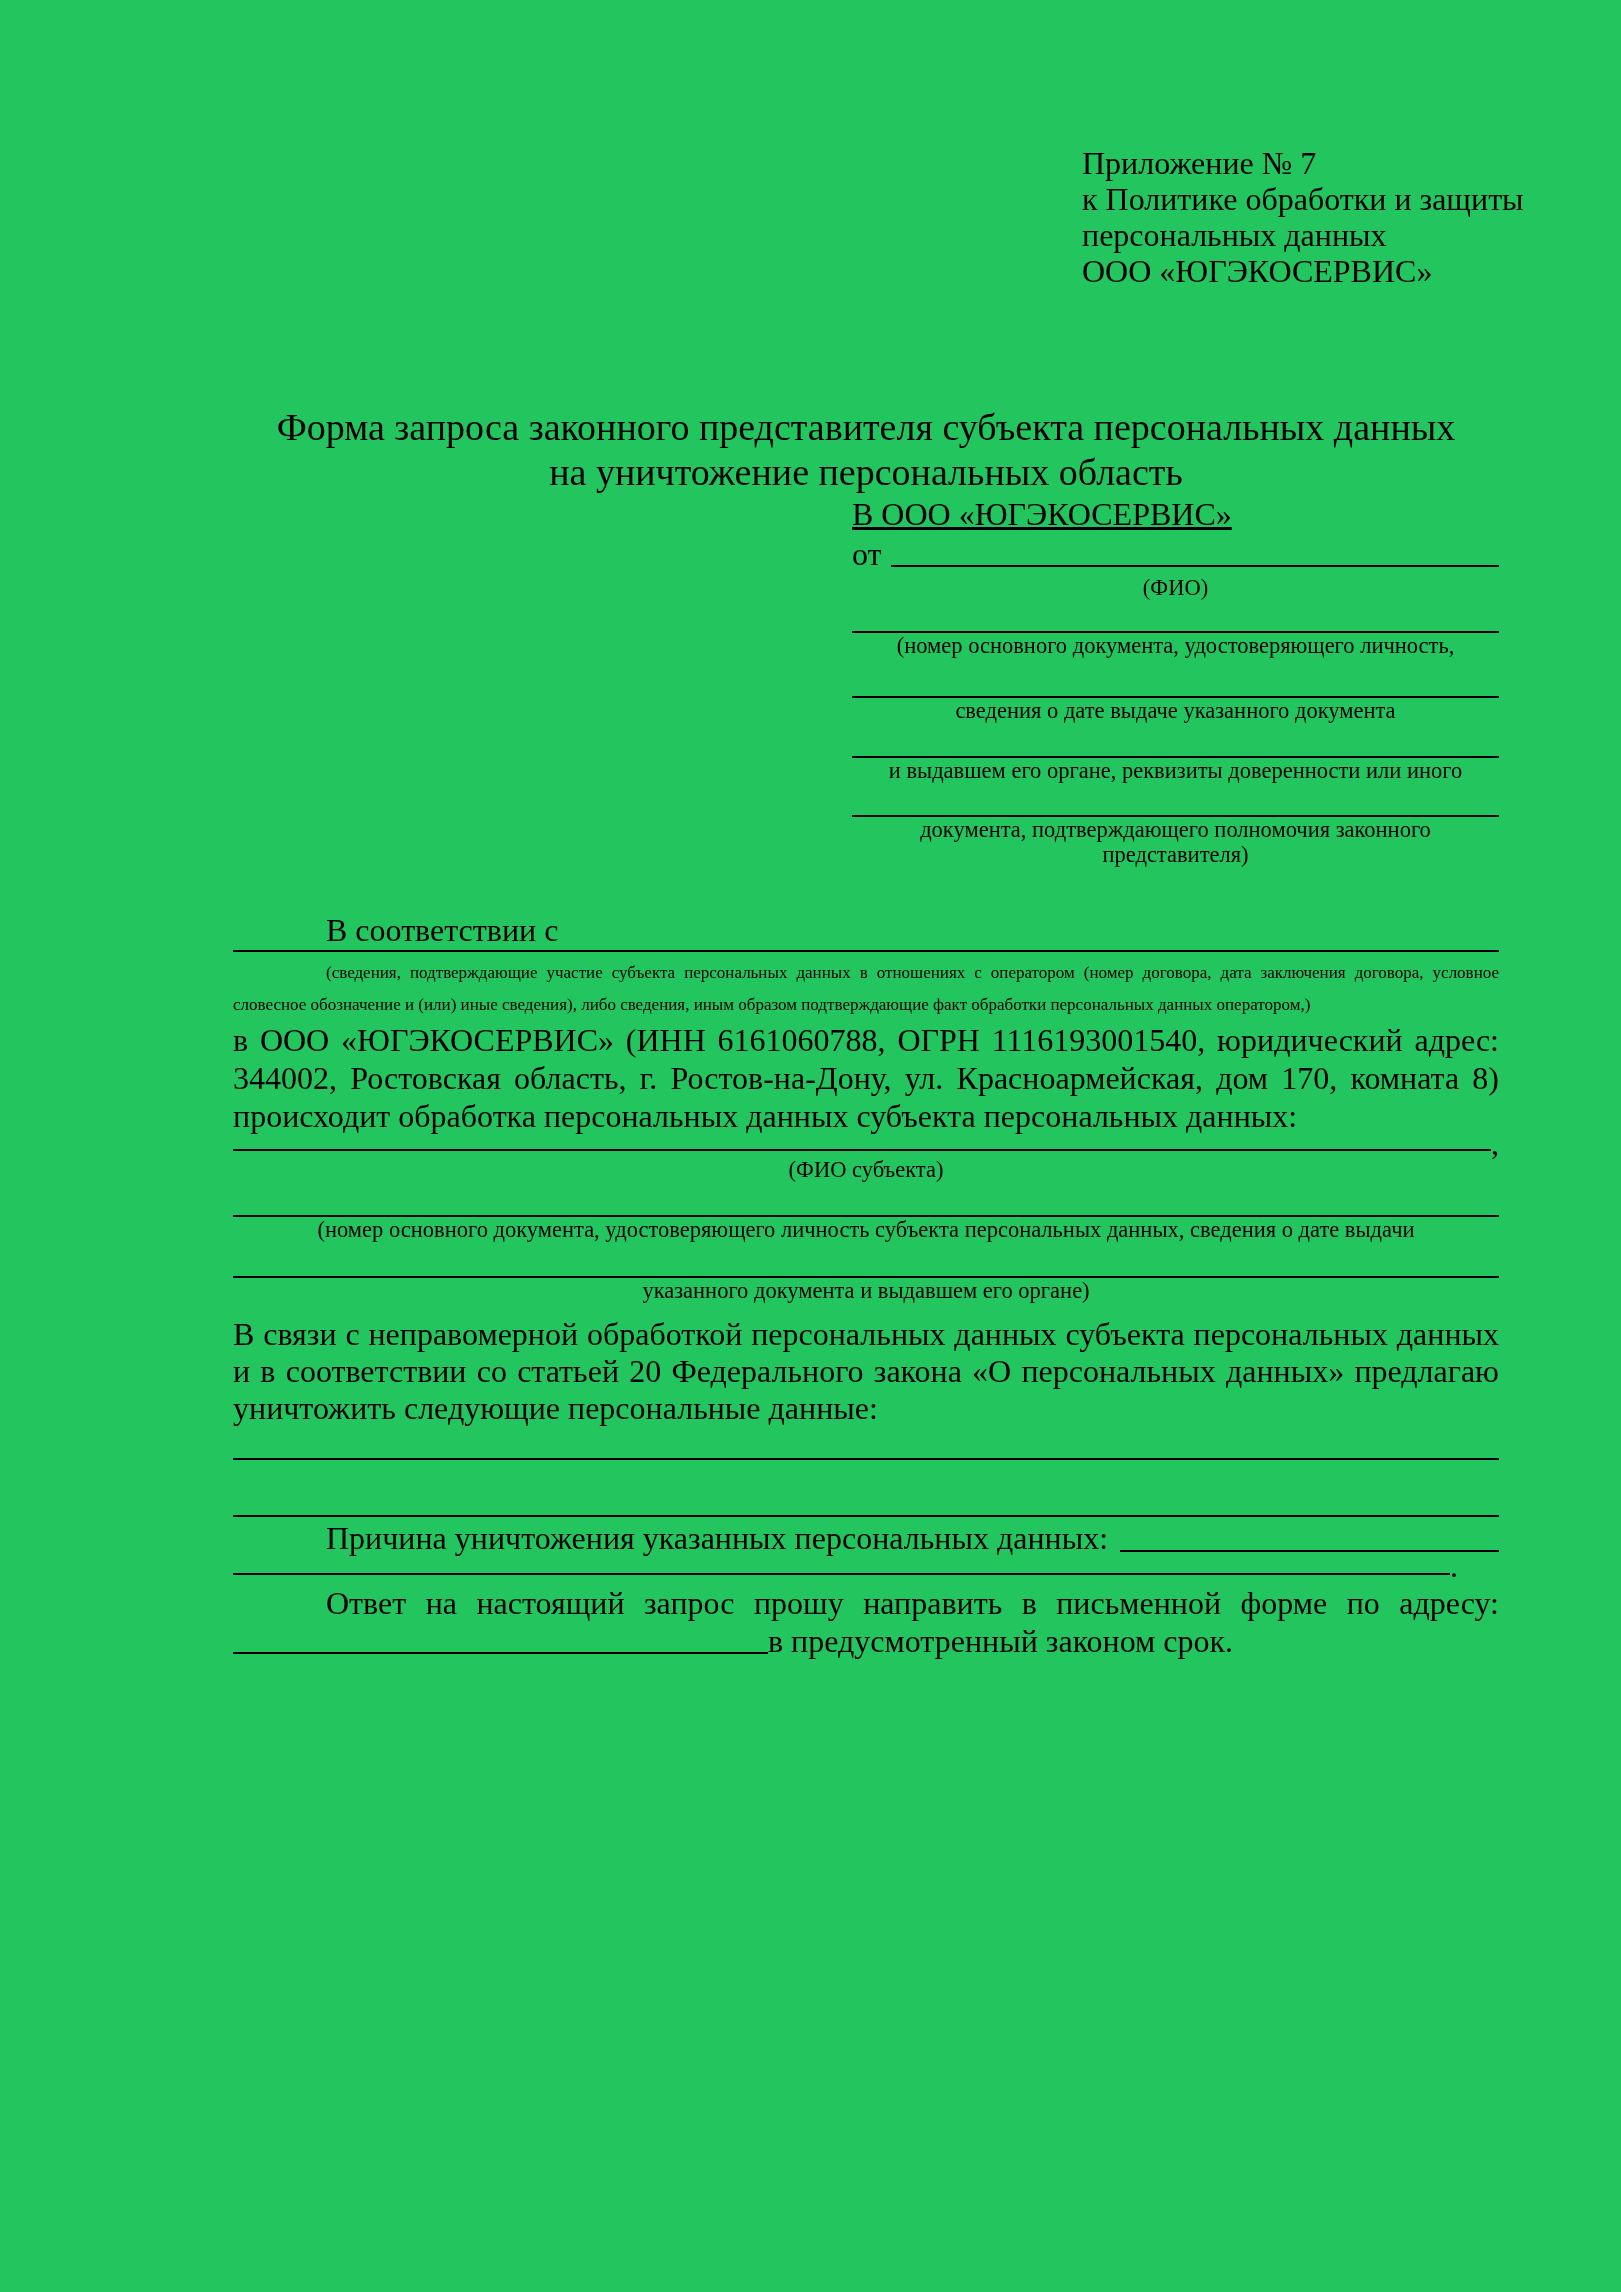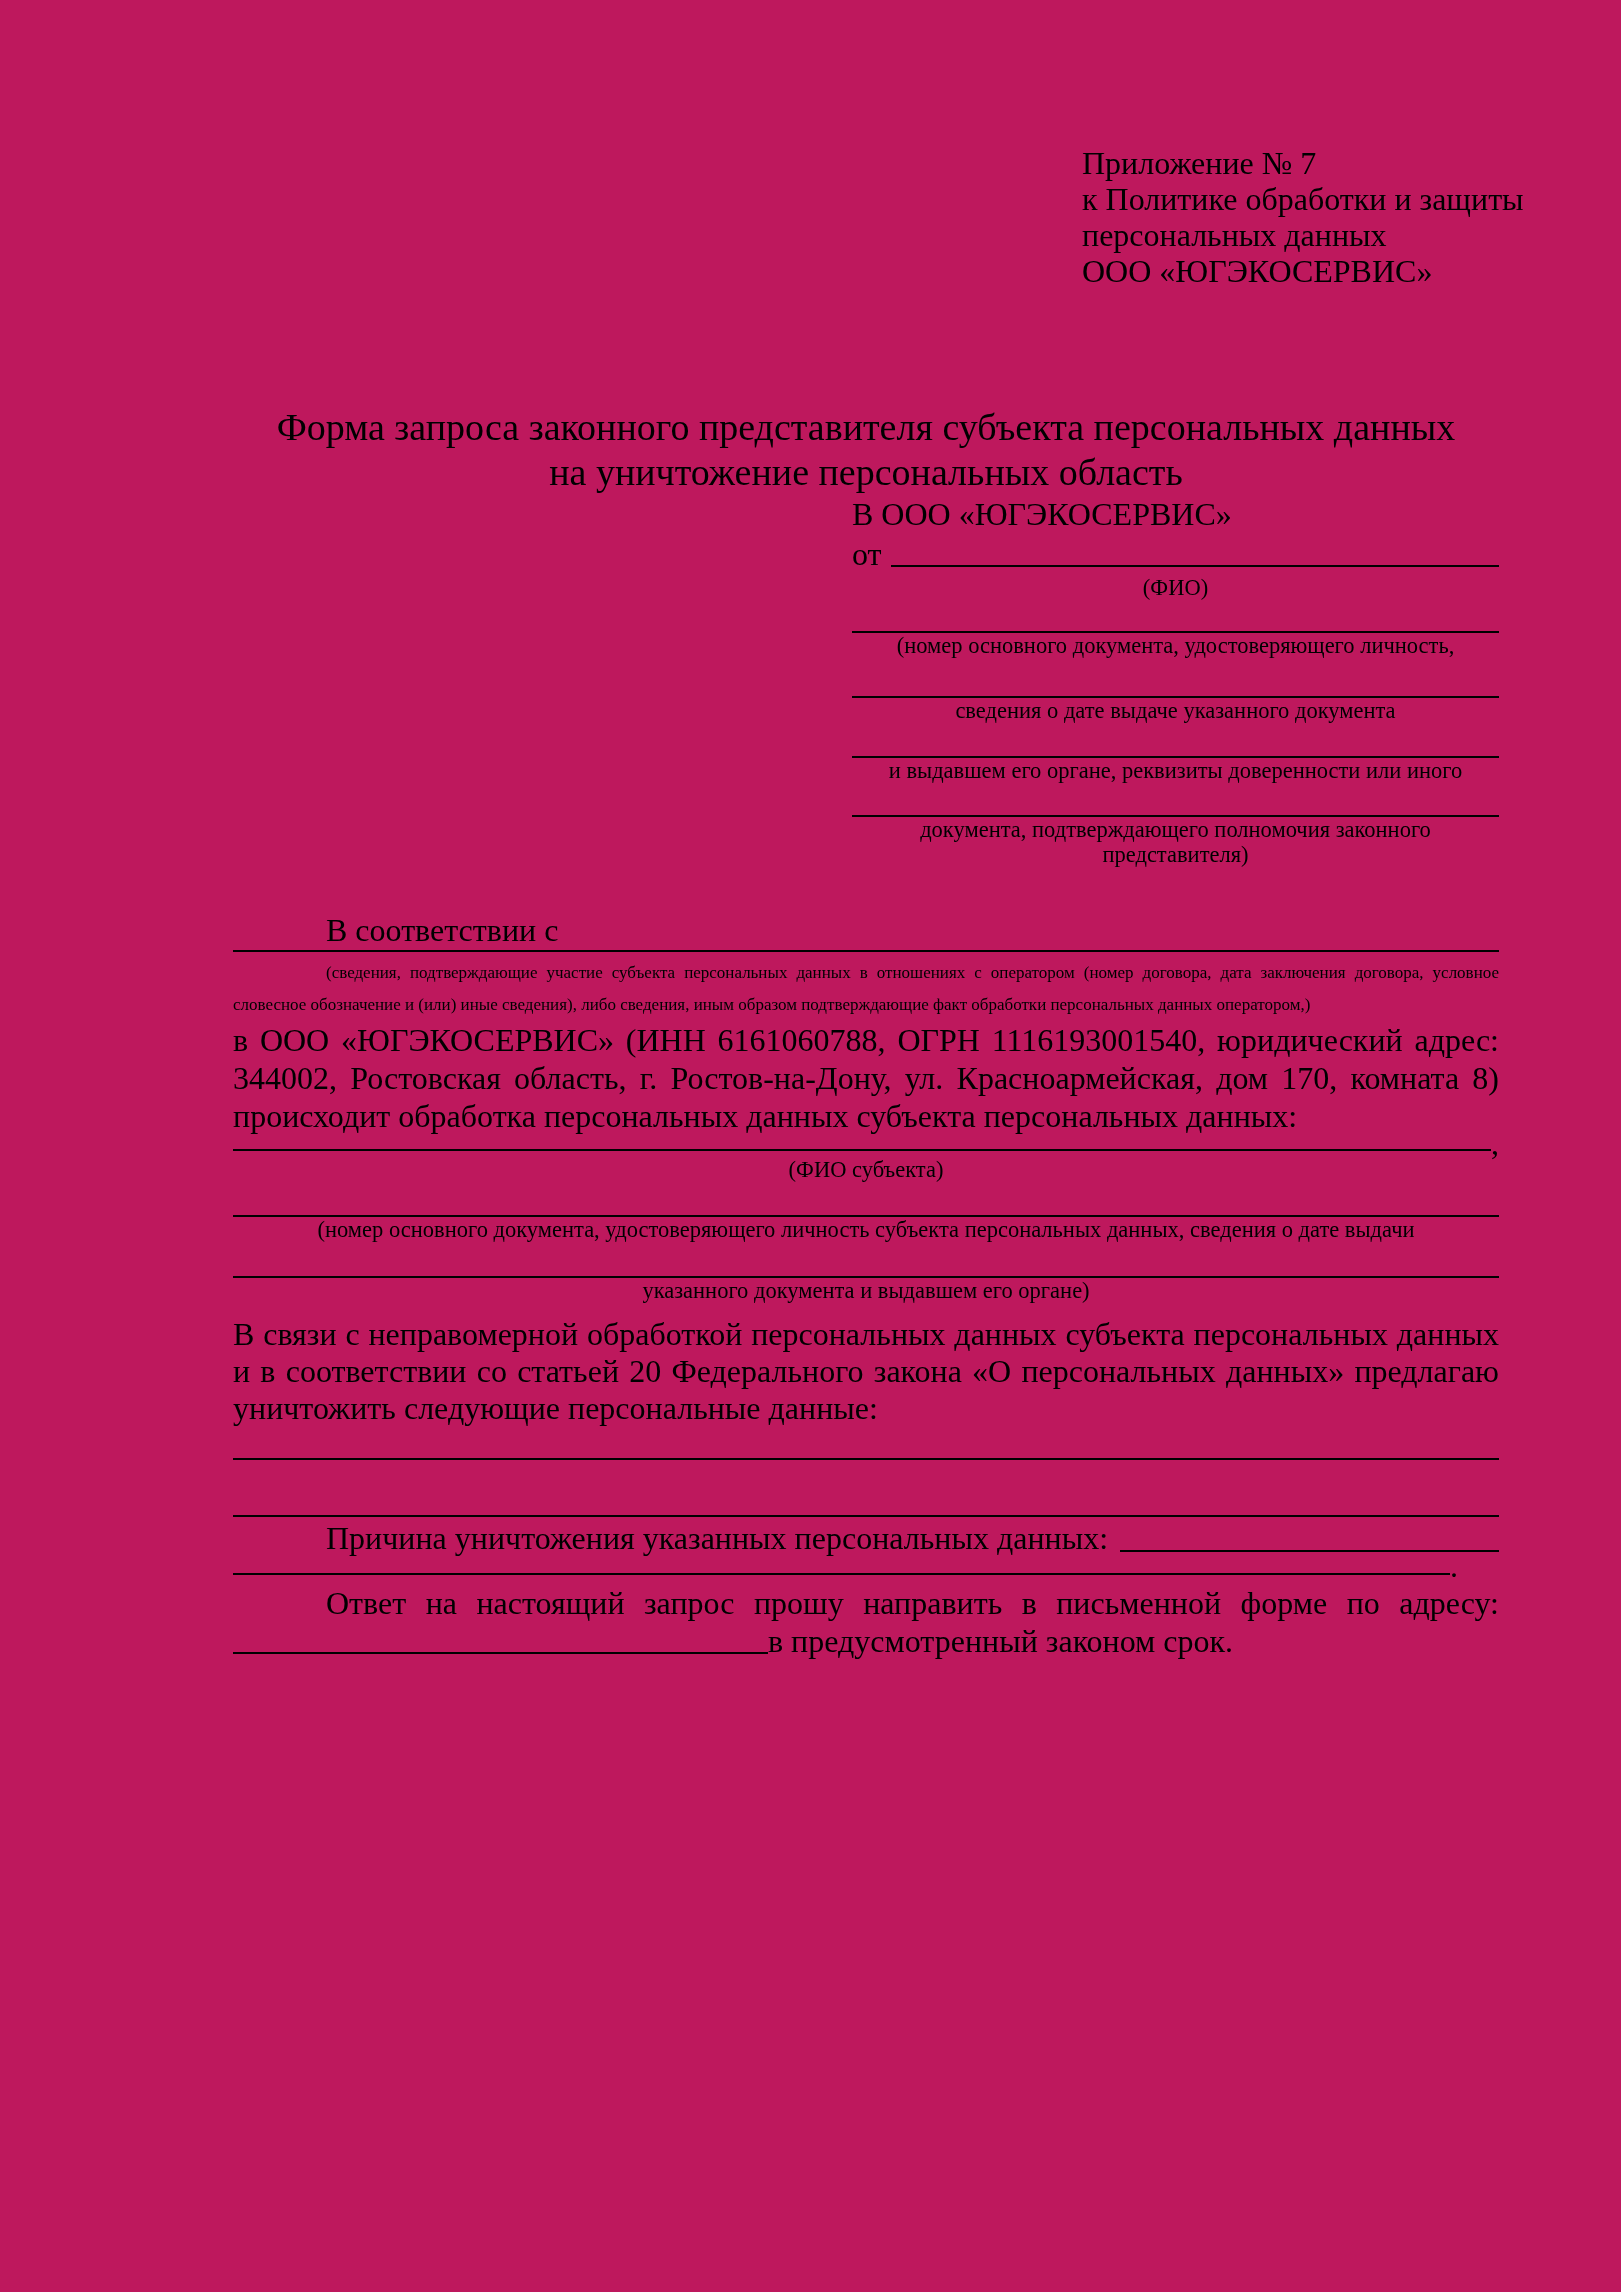--- a/index.html
+++ b/index.html
@@ -4,21 +4,21 @@
 <style>
   html, body {
     margin: 0;
     padding: 0;
     background: #ffffff;
   }
   .page {
     position: relative;
     width: 1621px;
     height: 2293px;
-    background: #be185d;
+    background: #22c55e;
     color: #000000;
     font-family: "Liberation Serif", "DejaVu Serif", serif;
     font-size: 32px;
     line-height: 37px;
     box-sizing: border-box;
     padding: 0 122px 0 233px;
     overflow: hidden;
   }
 
   
@@ -40,20 +40,21 @@
   }
 
   
   .addressee {
     margin-left: 619px;
     width: 647px;
   }
   .addressee .org-line {
     line-height: 39px;
     white-space: nowrap;
+    text-decoration: underline;
   }
   .flex-row {
     display: flex;
     align-items: stretch;
   }
   .from-row { height: 37px; margin-top: 2px; }
   .from-row .from-label { line-height: 37px; padding-right: 9.8px; }
   .fill-line {
     flex: 1 1 auto;
     border-bottom: 2px solid #000000;

